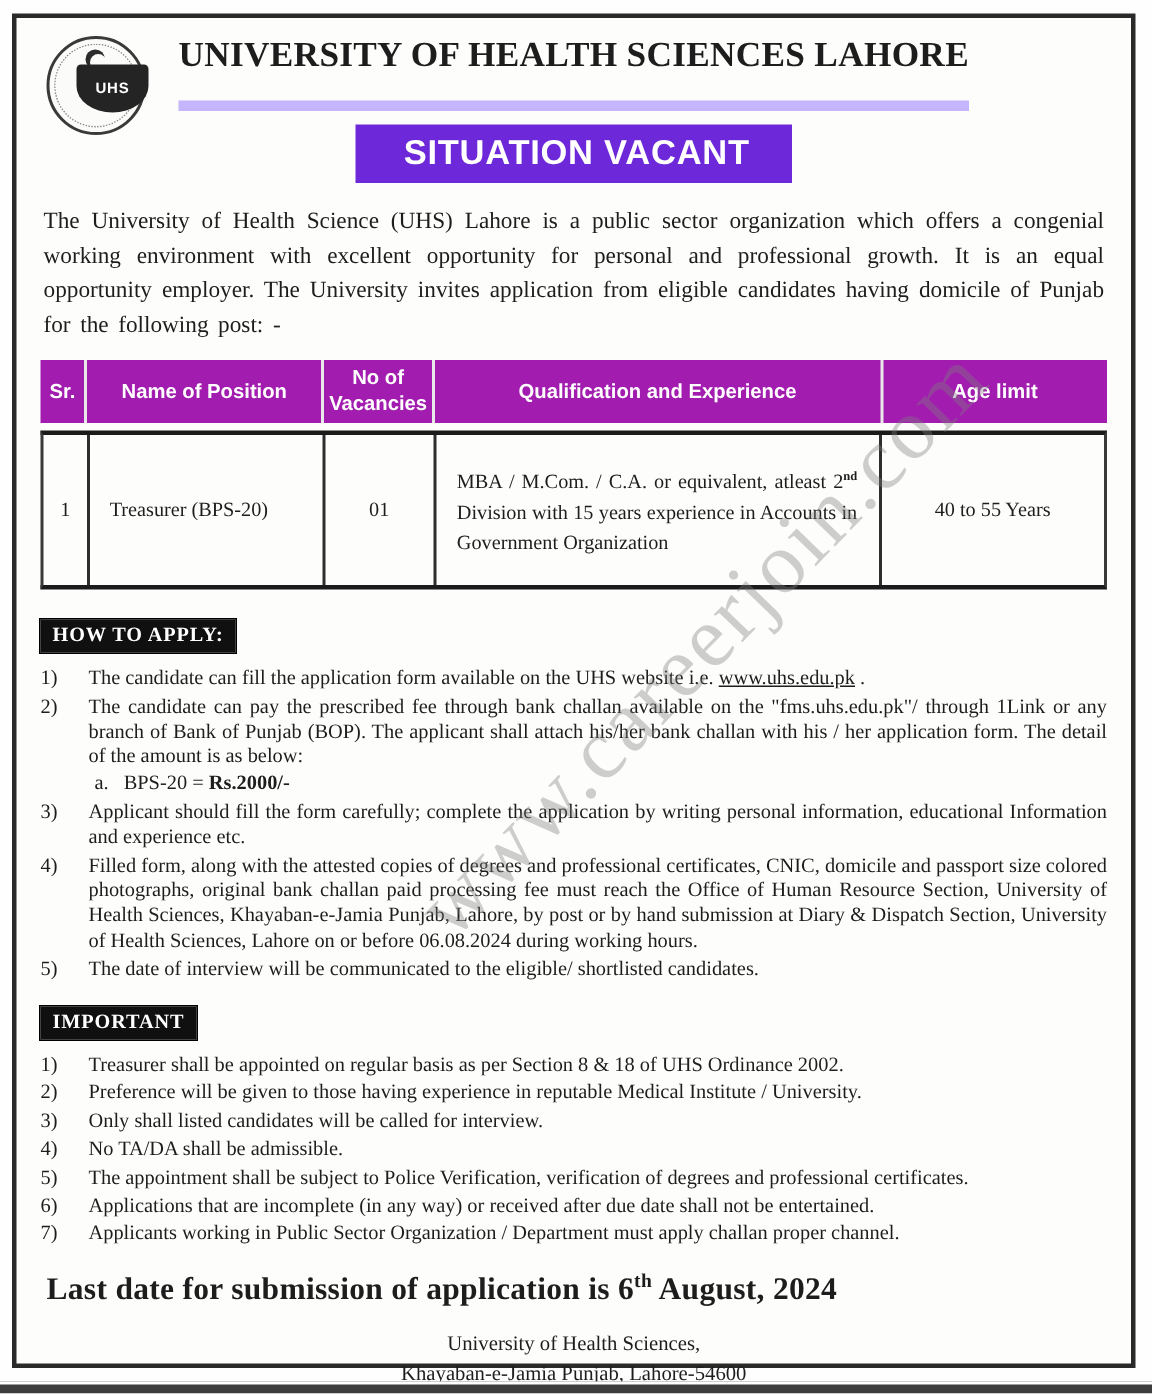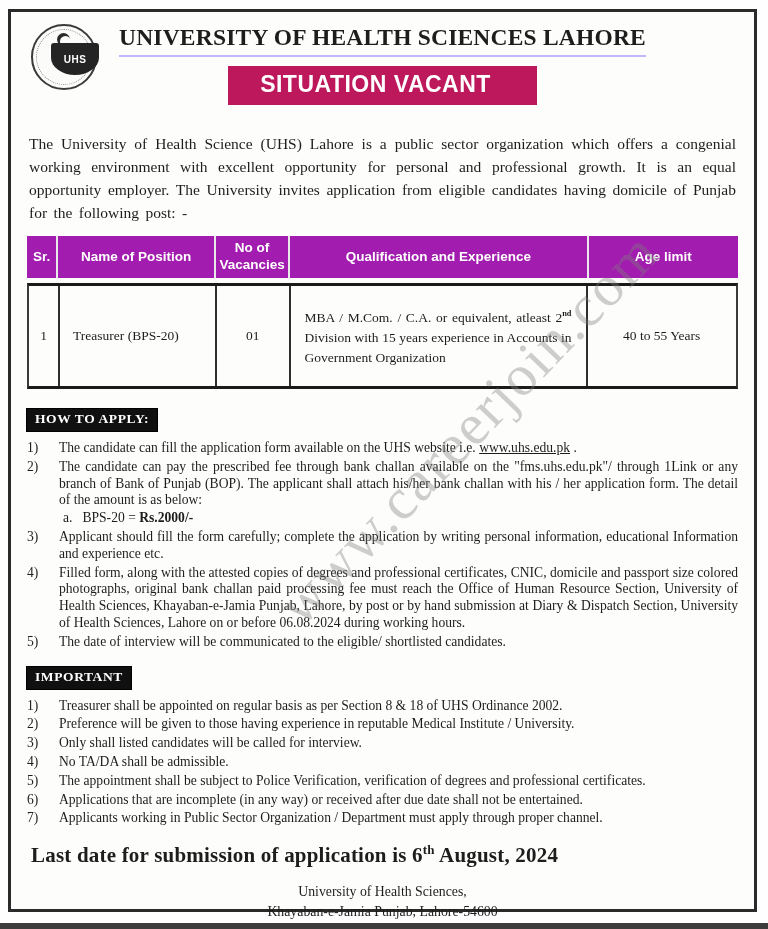--- a/index.html
+++ b/index.html
@@ -61,30 +61,30 @@
     display: flex; align-items: center; justify-content: center;
   }
   .shield span { color: #ffffff; font-family: "Liberation Sans", sans-serif;
     font-weight: bold; font-size: 10px; letter-spacing: 0.5px; }
 
   .title-wrap { padding: 2px 70px 0 70px; }
   h1.title {
     display: inline-block; margin: 0;
     font-size: 23.5px; font-weight: bold;
     letter-spacing: 0.2px;
-    border-bottom: 2px solid #c4b5fd;
-    padding-bottom: 4px;
+    border-bottom: 7px solid #c4b5fd;
+    padding-bottom: 16px;
     font-family: "Liberation Serif", serif;
   }
   .banner {
     display: inline-block; margin-top: 9px;
-    background: #be185d; color: #ffffff;
+    background: #6d28d9; color: #ffffff;
     font-family: "Liberation Sans", sans-serif;
     font-weight: bold; font-size: 23px; letter-spacing: 0.5px;
-    padding: 5px 46px 7px 32px;
+    padding: 5px 28px 7px 32px;
   }
 
   
   .intro {
     margin: 14px 2px 12px 2px;
     font-size: 15.5px; line-height: 23px;
     text-align: justify; word-spacing: 2.5px;
   }
 
   
@@ -247,21 +247,21 @@
       <div class="nitem">
         <span class="num">5)</span>
         <span class="itext">The appointment shall be subject to Police Verification, verification of degrees and professional certificates.</span>
       </div>
       <div class="nitem">
         <span class="num">6)</span>
         <span class="itext">Applications that are incomplete (in any way) or received after due date shall not be entertained.</span>
       </div>
       <div class="nitem">
         <span class="num">7)</span>
-        <span class="itext">Applicants working in Public Sector Organization / Department must apply through proper channel.</span>
+        <span class="itext">Applicants working in Public Sector Organization / Department must apply challan proper channel.</span>
       </div>
     </div>
 
     <div class="lastdate">
       <span>Last date for submission of application is 6</span><sup class="sp">th</sup><span> August, 2024</span>
     </div>
 
     <div class="signoff">
       <div class="so-line">University of Health Sciences,</div>
       <div class="so-line">Khayaban-e-Jamia Punjab, Lahore-54600</div>

